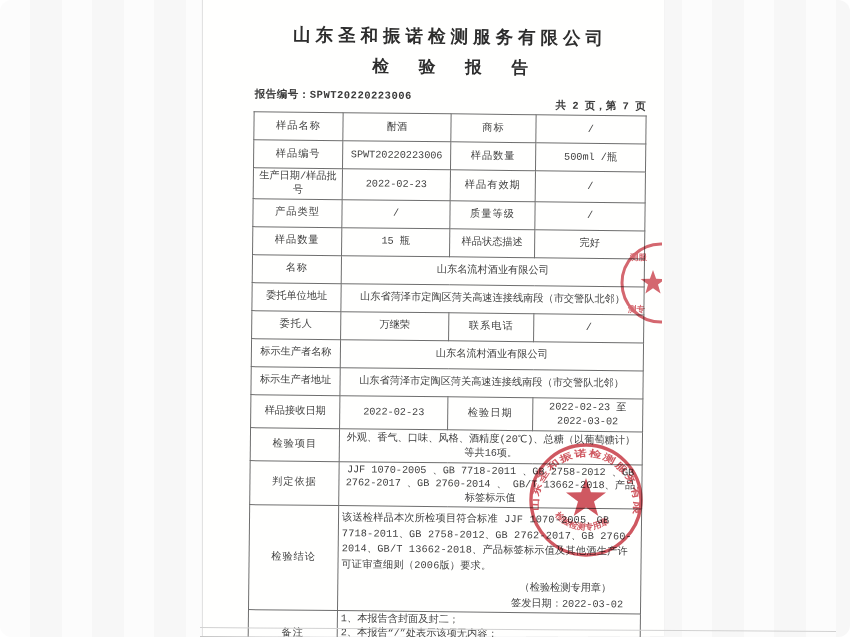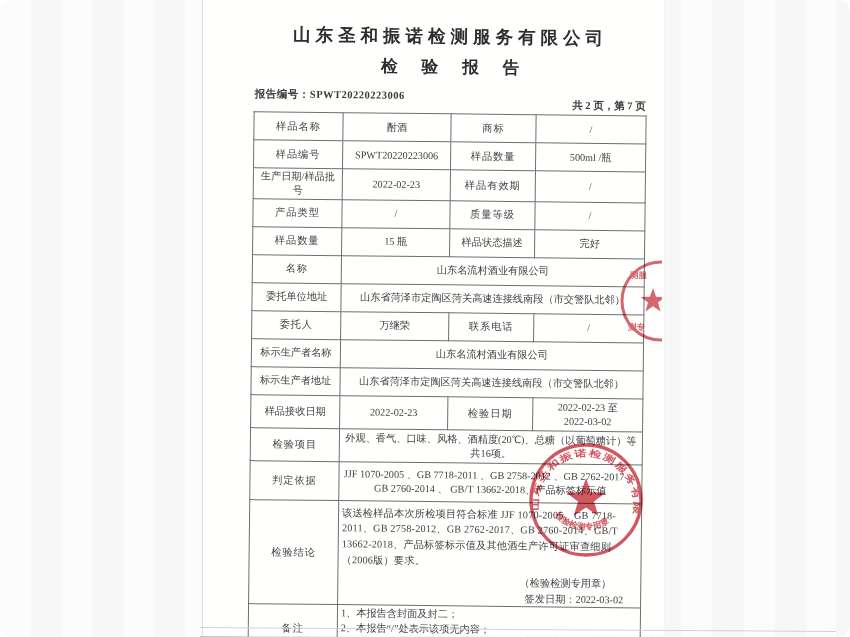--- a/index.html
+++ b/index.html
@@ -1,20 +1,20 @@
 <!DOCTYPE html>
 <html><head>
 <meta charset="utf-8">
 <style>
   html,body{margin:0;padding:0;background:#ffffff;}
   .stage{
     position:relative;width:850px;height:637px;overflow:hidden;
     background:#fcfcfc;
     background-image:repeating-linear-gradient(90deg,#fcfcfc 0 30px,#f7f7f7 30px 62px);
-    font-family:Liberation Serif, serif;
+    font-family:Liberation Mono, monospace;
     color:#3c3c3c;
     border-radius:12px;
   }
   .page{
     position:absolute;left:202px;top:-8px;width:461px;height:644px;
     background:#fffffe;
     border-left:1px solid #e2e2e2;
     box-shadow:0 0 2px rgba(0,0,0,0.04);
   }
   .page-rot{position:absolute;inset:0;transform:rotate(0.65deg);transform-origin:40px 0;}
@@ -46,21 +46,21 @@
   td.small{font-size:9.6px;letter-spacing:0;}
   td.left{text-align:left;}
   .concl-text{text-align:left;margin-top:3px;line-height:1.55;letter-spacing:0.2px;}
   .seal-note{text-align:right;margin-top:6px;padding-right:26px;}
   .issue-date{text-align:right;margin-top:2px;padding-right:14px;}
   .remark-line{text-align:left;line-height:1.45;}
   .two-line div{line-height:1.3;}
 
   .stamp-main{position:absolute;left:526px;top:440px;width:120px;height:120px;
     opacity:0.88;mix-blend-mode:multiply;}
-  .stamp-paging{position:absolute;left:606px;top:258px;width:56px;height:86px;
+  .stamp-paging{position:absolute;left:606px;top:240px;width:56px;height:86px;
     overflow:hidden;opacity:0.8;mix-blend-mode:multiply;}
 </style>
 </head>
 <body>
 
 <div class="stage">
 
   <div class="page">
     <div class="page-rot">
       <div class="content">

